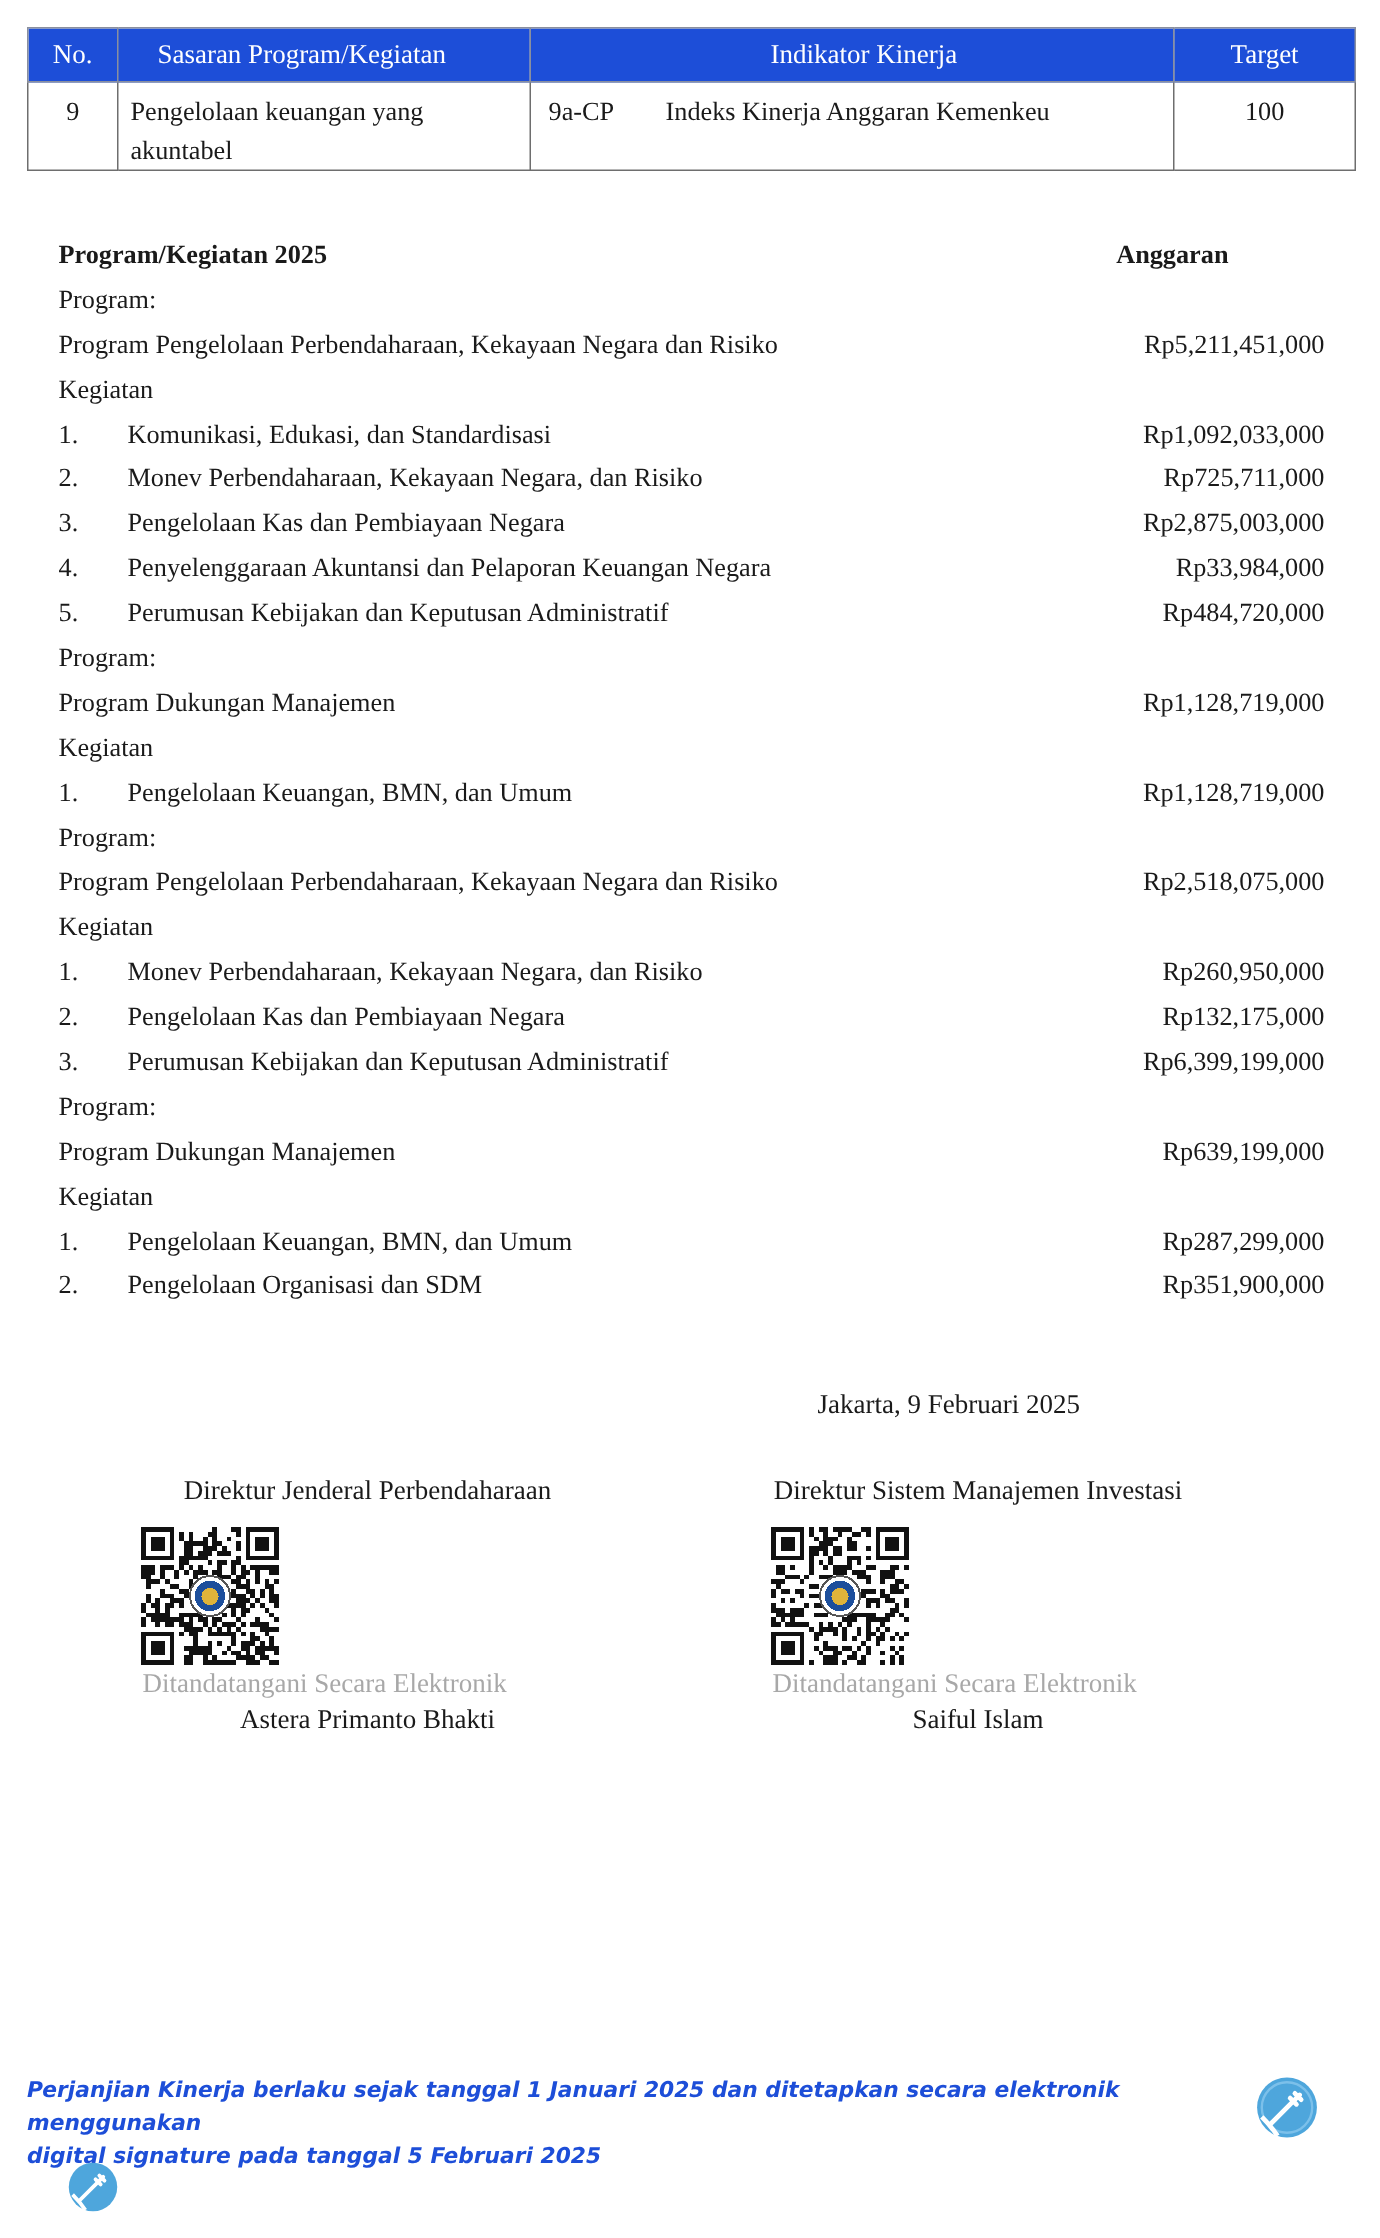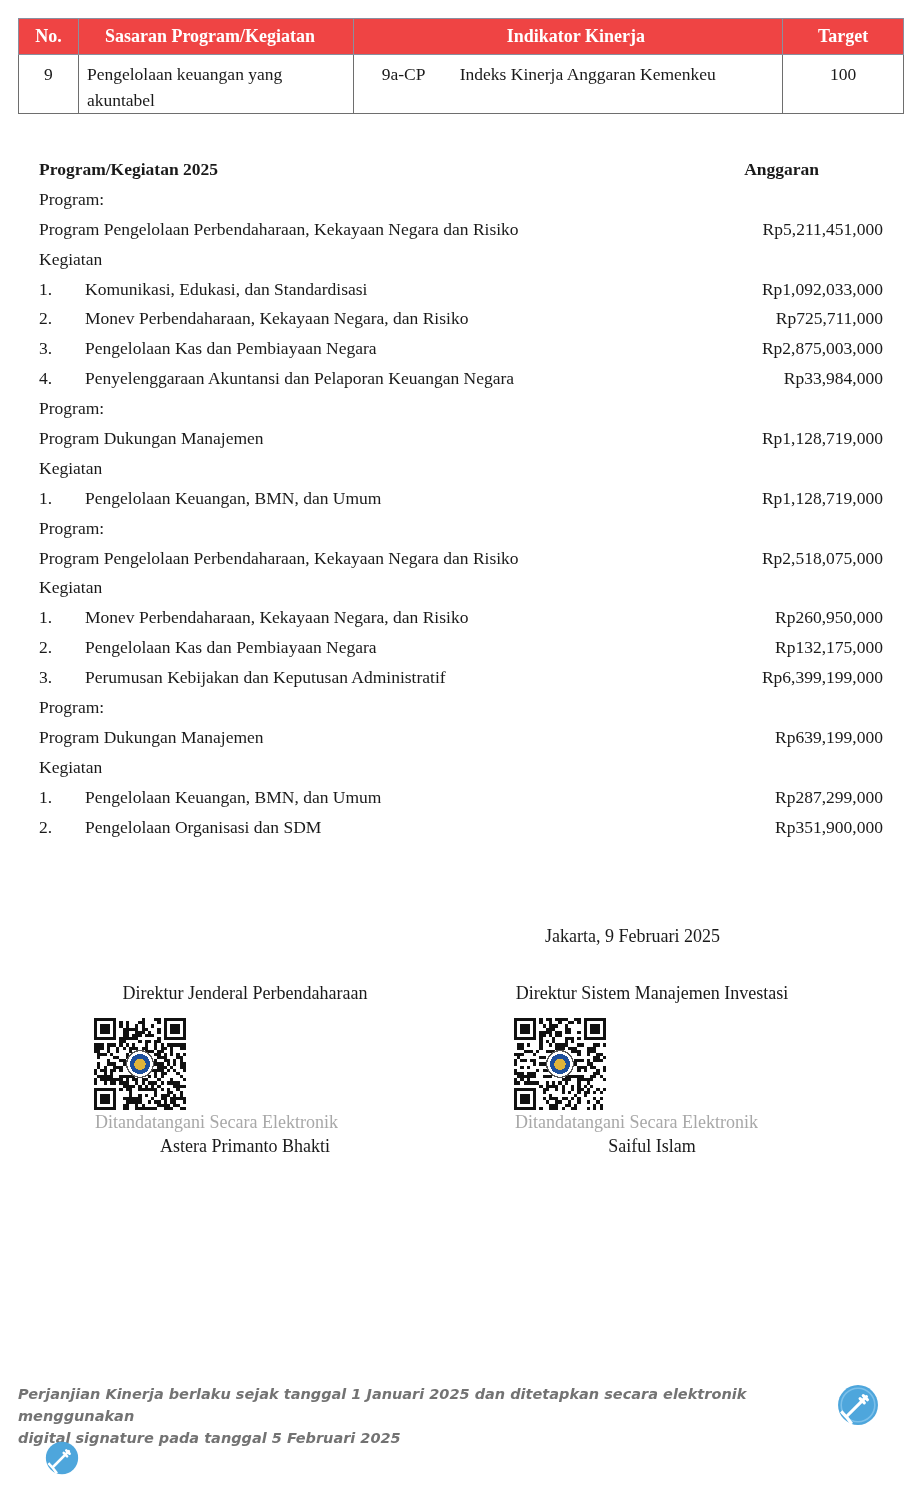--- a/index.html
+++ b/index.html
@@ -6,28 +6,28 @@
   html, body { width: 920px; height: 1492px; background: #ffffff; overflow: hidden; }
   body { position: relative; font-family: "Liberation Serif", "DejaVu Serif", serif; color: #1a1a1a; }
 
   
   .kpi-table {
     position: absolute; left: 18px; top: 18px; width: 886px;
     border-collapse: collapse; font-size: 17.5px;
   }
   .kpi-table th, .kpi-table td { border: 1px solid #6e6e6e; }
   .kpi-table th {
-    background: #ef4444; color: #ffffff; font-weight: bold;
+    background: #1d4ed8; color: #ffffff; font-weight: normal;
     height: 36px; font-size: 18px; text-align: center; vertical-align: middle;
     border-color: #8a8f9e;
   }
   .kpi-table td { vertical-align: top; height: 58px; padding-top: 6px; line-height: 26px; }
   .col-no { width: 60px; text-align: center; }
   .col-sasaran { width: 275px; padding-left: 8px; }
-  .col-indikator { width: 430px; padding-left: 28px; }
+  .col-indikator { width: 430px; padding-left: 12px; }
   .col-target { width: 121px; text-align: center; }
   .ind-code { display: inline-block; width: 78px; }
 
   
   .budget { position: absolute; left: 39px; top: 155px; width: 844px; font-size: 17.5px; }
   .budget-row { position: relative; height: 29.9px; line-height: 29.9px; white-space: nowrap; }
   .budget-head { font-weight: bold; }
   .budget-head .amount { right: 64px; }
   .amount { position: absolute; right: 0; top: 0; }
   .num { display: inline-block; width: 46px; }
@@ -43,21 +43,21 @@
   .signer.right .qr { left: 42px; }
   .signed-note { position: absolute; top: 132px; left: 0; width: 340px; color: #a8a8a8; font-size: 18px; }
   .signer.left .signed-note { left: 30px; text-align: left; }
   .signer.right .signed-note { left: 43px; text-align: left; }
   .signer-name { position: absolute; top: 156px; left: 0; width: 360px; text-align: center; }
 
   
   .footer-note {
     position: absolute; left: 18px; top: 1383px; width: 800px;
     font-family: "DejaVu Sans", sans-serif; font-style: italic; font-weight: bold;
-    color: #737373; font-size: 14.5px; line-height: 22px;
+    color: #1d4ed8; font-size: 14.5px; line-height: 22px;
   }
   .key-icon { position: absolute; width: 42px; height: 42px; }
   .key-icon.right { left: 837px; top: 1384px; }
   .key-icon.left { left: 45px; top: 1441px; width: 34px; height: 34px; }
 </style>
 </head>
 <body>
 
 <table class="kpi-table">
   <thead>
@@ -89,20 +89,21 @@
     <span class="amount">Anggaran</span>
   </div>
   <div id="budget-rows">
       <div class="budget-row"><span>Program:</span></div>
       <div class="budget-row"><span>Program Pengelolaan Perbendaharaan, Kekayaan Negara dan Risiko</span><span class="amount">Rp5,211,451,000</span></div>
       <div class="budget-row"><span>Kegiatan</span></div>
       <div class="budget-row"><span class="num">1.</span><span>Komunikasi, Edukasi, dan Standardisasi</span><span class="amount">Rp1,092,033,000</span></div>
       <div class="budget-row"><span class="num">2.</span><span>Monev Perbendaharaan, Kekayaan Negara, dan Risiko</span><span class="amount">Rp725,711,000</span></div>
       <div class="budget-row"><span class="num">3.</span><span>Pengelolaan Kas dan Pembiayaan Negara</span><span class="amount">Rp2,875,003,000</span></div>
       <div class="budget-row"><span class="num">4.</span><span>Penyelenggaraan Akuntansi dan Pelaporan Keuangan Negara</span><span class="amount">Rp33,984,000</span></div>
+      <div class="budget-row"><span class="num">5.</span><span>Perumusan Kebijakan dan Keputusan Administratif</span><span class="amount">Rp484,720,000</span></div>
       <div class="budget-row"><span>Program:</span></div>
       <div class="budget-row"><span>Program Dukungan Manajemen</span><span class="amount">Rp1,128,719,000</span></div>
       <div class="budget-row"><span>Kegiatan</span></div>
       <div class="budget-row"><span class="num">1.</span><span>Pengelolaan Keuangan, BMN, dan Umum</span><span class="amount">Rp1,128,719,000</span></div>
       <div class="budget-row"><span>Program:</span></div>
       <div class="budget-row"><span>Program Pengelolaan Perbendaharaan, Kekayaan Negara dan Risiko</span><span class="amount">Rp2,518,075,000</span></div>
       <div class="budget-row"><span>Kegiatan</span></div>
       <div class="budget-row"><span class="num">1.</span><span>Monev Perbendaharaan, Kekayaan Negara, dan Risiko</span><span class="amount">Rp260,950,000</span></div>
       <div class="budget-row"><span class="num">2.</span><span>Pengelolaan Kas dan Pembiayaan Negara</span><span class="amount">Rp132,175,000</span></div>
       <div class="budget-row"><span class="num">3.</span><span>Perumusan Kebijakan dan Keputusan Administratif</span><span class="amount">Rp6,399,199,000</span></div>

